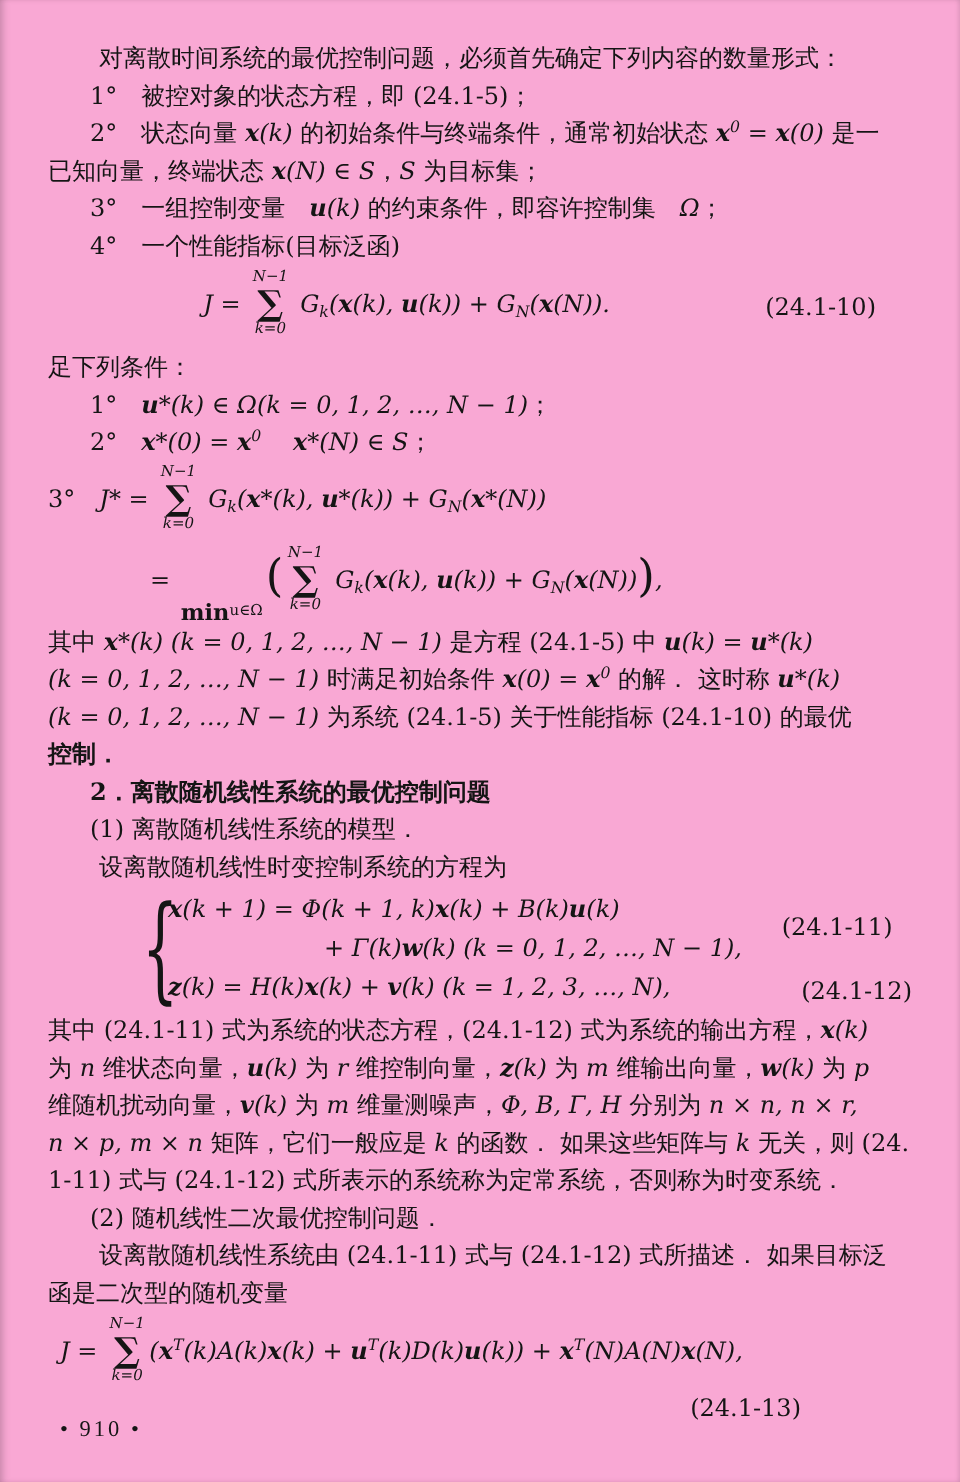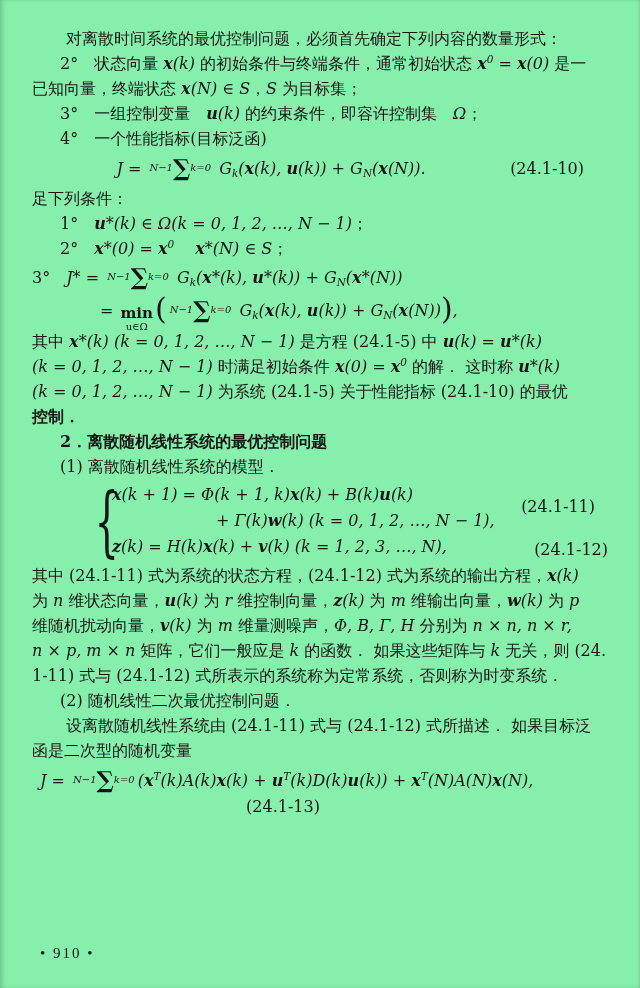--- a/index.html
+++ b/index.html
@@ -1,67 +1,68 @@
 <!DOCTYPE html>
 <html><head>
 <meta charset="utf-8">
 <style>
   html,body{margin:0;padding:0;background:#e8e8e4;}
   .page{
     position:relative;
     width:640px;height:988px;
     margin:0 auto;
-    background:#86efac;
+    background:#f9a8d4;
     color:#151515;
     font-family:"DejaVu Serif","Liberation Serif",serif;
     font-size:16px;
     box-sizing:border-box;
     padding:26px 30px 0 32px;
     overflow:hidden;
     box-shadow:inset 4px 0 6px -3px rgba(0,0,0,.25), inset -2px 0 3px -1px rgba(0,0,0,.12);
   }
   .ln{line-height:25px;white-space:nowrap;}
   .i1{padding-left:28px;}
   .i2{padding-left:34px;}
   .han{font-style:normal;}
   .hb{font-weight:bold;text-align:right;}
   .m{font-style:italic;}
   .mb{font-weight:bold;}
   sub.m,sup.m{font-size:10.5px;font-style:italic;line-height:0;}
   sup.m{vertical-align:6px;}
   sub.m{vertical-align:-3px;}
-  .sum{display:inline-flex;flex-direction:row;align-items:center;vertical-align:middle;line-height:1;margin:0 3px;position:relative;top:-2px;}
+  .sum{display:inline-flex;flex-direction:column;align-items:center;vertical-align:middle;line-height:1;margin:0 3px;position:relative;top:-2px;}
   .sum .lim{font-size:10px;font-style:italic;line-height:1.15;}
   .sum .sigma{font-size:23px;line-height:1;font-style:normal;font-weight:bold;}
-  .munder{display:inline-flex;flex-direction:column;align-items:center;vertical-align:middle;line-height:1;margin:0 2px;position:relative;top:8px;}
+  .munder{display:inline-flex;flex-direction:row;align-items:center;vertical-align:middle;line-height:1;margin:0 2px;position:relative;top:20px;}
   .munder .main{font-size:15px;font-weight:bold;font-style:normal;line-height:1;}
   .munder .lim{font-size:10px;line-height:1.2;}
   .bigp{font-size:30px;font-style:normal;font-weight:300;vertical-align:middle;position:relative;top:-3px;line-height:0;}
   .disp{display:flex;align-items:center;padding:5px 26px 5px 0;}
   .disp .eqbody{flex:1;text-align:center;}
   .eqnum{font-style:normal;}
   .dline{padding:4px 0;}
   .cont3b{padding-left:68px;}
   .system{position:relative;display:flex;align-items:center;margin:2px 0;padding-left:58px;}
   .brace{font-size:70px;line-height:80px;display:inline-block;width:20px;transform:scaleX(.55) scaleY(1.1);transform-origin:center;font-weight:400;margin-right:2px;}
   .sys-eqs .ln{line-height:26px;}
   .sys-cont{padding-left:104px;}
   .sysnum1{position:absolute;right:15px;top:16px;}
   .sysnum2{position:absolute;right:2px;bottom:2px;}
   .eq13line{padding:5px 0 0 8px;}
-  .eq13num{text-align:center;padding:2px 76px 0 0;line-height:24px;}
+  .eq13num{text-align:right;padding:2px 76px 0 0;line-height:24px;}
   .pageno{position:absolute;left:40px;bottom:26px;font-size:15px;letter-spacing:2px;font-family:Liberation Serif, serif;}
 </style>
 </head>
 <body>
 
 <div class="page">
 
   <div class="ln i2"><span class="han">对离散时间系统的最优控制问题，必须首先确定下列内容的数量形式：</span></div>
 
+  <div class="ln i1"><span class="han">1°　被控对象的状态方程，即 (24.1-5)；</span></div>
   <div class="ln i1"><span class="han">2°　状态向量 </span><span class="m mb">x</span><span class="m">(k)</span><span class="han"> 的初始条件与终端条件，通常初始状态 </span><span class="m mb">x</span><sup class="m">0</sup><span class="m"> = </span><span class="m mb">x</span><span class="m">(0)</span><span class="han"> 是一</span></div>
   <div class="ln"><span class="han">已知向量，终端状态 </span><span class="m mb">x</span><span class="m">(N) ∈ S</span><span class="han">，</span><span class="m">S</span><span class="han"> 为目标集；</span></div>
   <div class="ln i1"><span class="han">3°　一组控制变量　</span><span class="m mb">u</span><span class="m">(k)</span><span class="han"> 的约束条件，即容许控制集　</span><span class="m">Ω</span><span class="han">；</span></div>
   <div class="ln i1"><span class="han">4°　一个性能指标(目标泛函)</span></div>
 
   <div class="disp">
     <span class="eqbody ln"><span class="m">J = </span><span class="sum">
           <span class="lim">N−1</span>
           <span class="sigma">∑</span>
           <span class="lim">k=0</span>
@@ -87,20 +88,21 @@
         <span class="lim">k=0</span>
       </span><span class="m"> G</span><sub class="m">k</sub><span class="m">(</span><span class="m mb">x</span><span class="m">(k), </span><span class="m mb">u</span><span class="m">(k)) + G</span><sub class="m">N</sub><span class="m">(</span><span class="m mb">x</span><span class="m">(N))</span><span class="bigp">)</span><span class="m">,</span></div>
 
   <div class="ln"><span class="han">其中 </span><span class="m mb">x</span><span class="m">*(k) (k = 0, 1, 2, …, N − 1)</span><span class="han"> 是方程 (24.1-5) 中 </span><span class="m mb">u</span><span class="m">(k) = </span><span class="m mb">u</span><span class="m">*(k)</span></div>
   <div class="ln"><span class="m">(k = 0, 1, 2, …, N − 1)</span><span class="han"> 时满足初始条件 </span><span class="m mb">x</span><span class="m">(0) = </span><span class="m mb">x</span><sup class="m">0</sup><span class="han"> 的解． 这时称 </span><span class="m mb">u</span><span class="m">*(k)</span></div>
   <div class="ln"><span class="m">(k = 0, 1, 2, …, N − 1)</span><span class="han"> 为系统 (24.1-5) 关于性能指标 (24.1-10) 的最优</span></div>
   <div class="ln"><span class="han hb">控制．</span></div>
 
   <div class="ln i1"><span class="han hb">2．离散随机线性系统的最优控制问题</span></div>
   <div class="ln i1"><span class="han">(1) 离散随机线性系统的模型．</span></div>
+  <div class="ln i2"><span class="han">设离散随机线性时变控制系统的方程为</span></div>
 
   <div class="system">
     <span class="brace">{</span>
     <div class="sys-eqs">
       <div class="ln"><span class="m mb">x</span><span class="m">(k + 1) = Φ(k + 1, k)</span><span class="m mb">x</span><span class="m">(k) + B(k)</span><span class="m mb">u</span><span class="m">(k)</span></div>
       <div class="ln sys-cont"><span class="m">+ Γ(k)</span><span class="m mb">w</span><span class="m">(k) (k = 0, 1, 2, …, N − 1),</span></div>
       <div class="ln"><span class="m mb">z</span><span class="m">(k) = H(k)</span><span class="m mb">x</span><span class="m">(k) + </span><span class="m mb">v</span><span class="m">(k) (k = 1, 2, 3, …, N),</span></div>
     </div>
     <span class="sysnum1">(24.1-11)</span>
     <span class="sysnum2">(24.1-12)</span>

